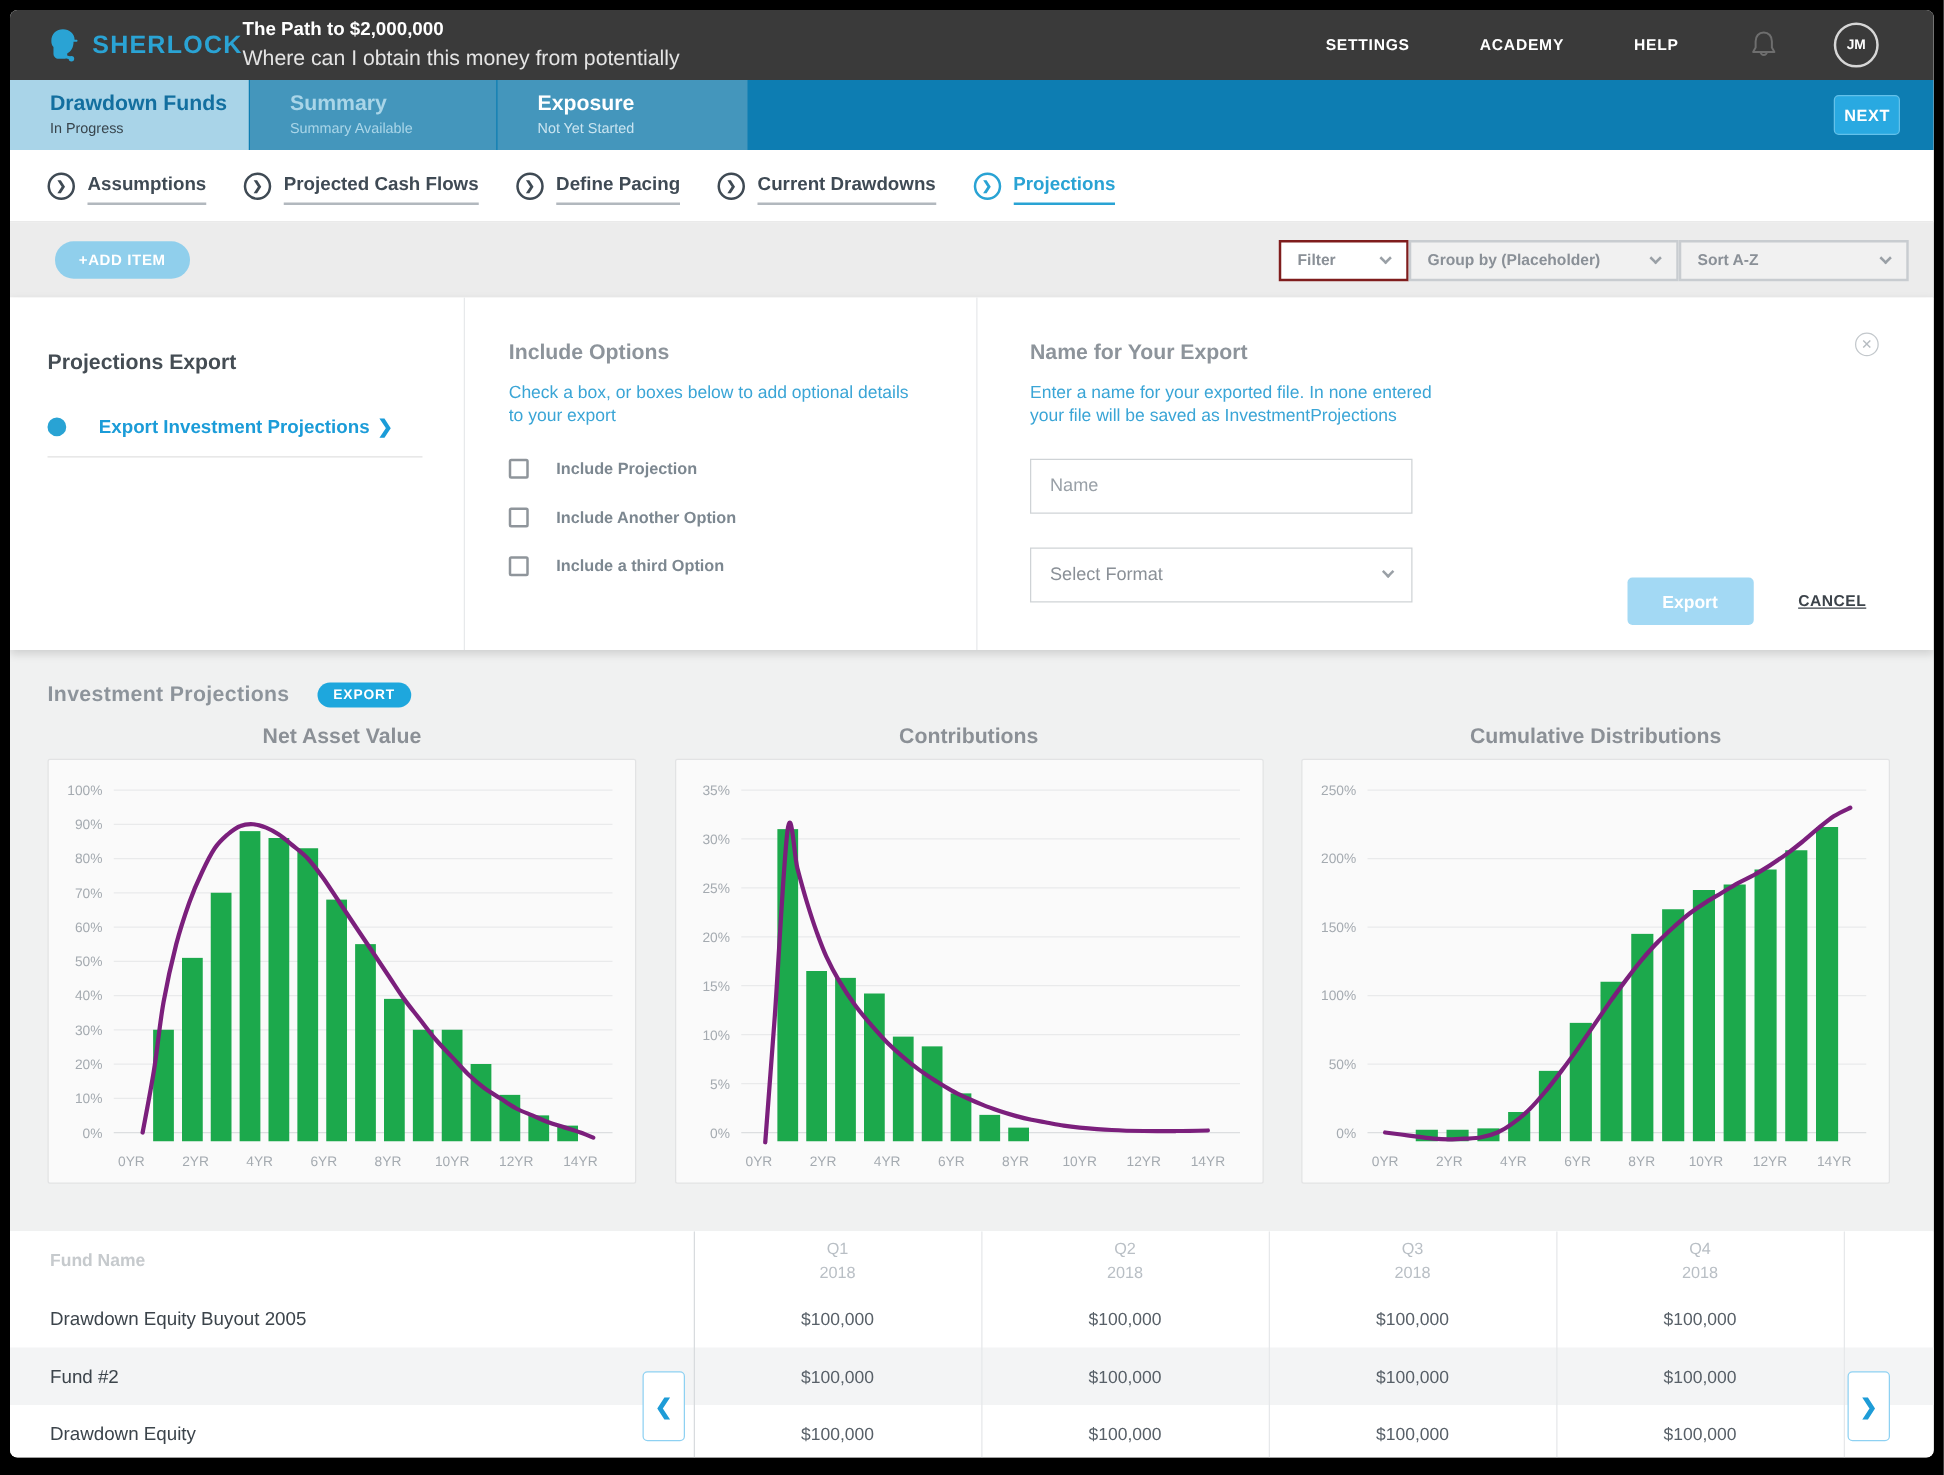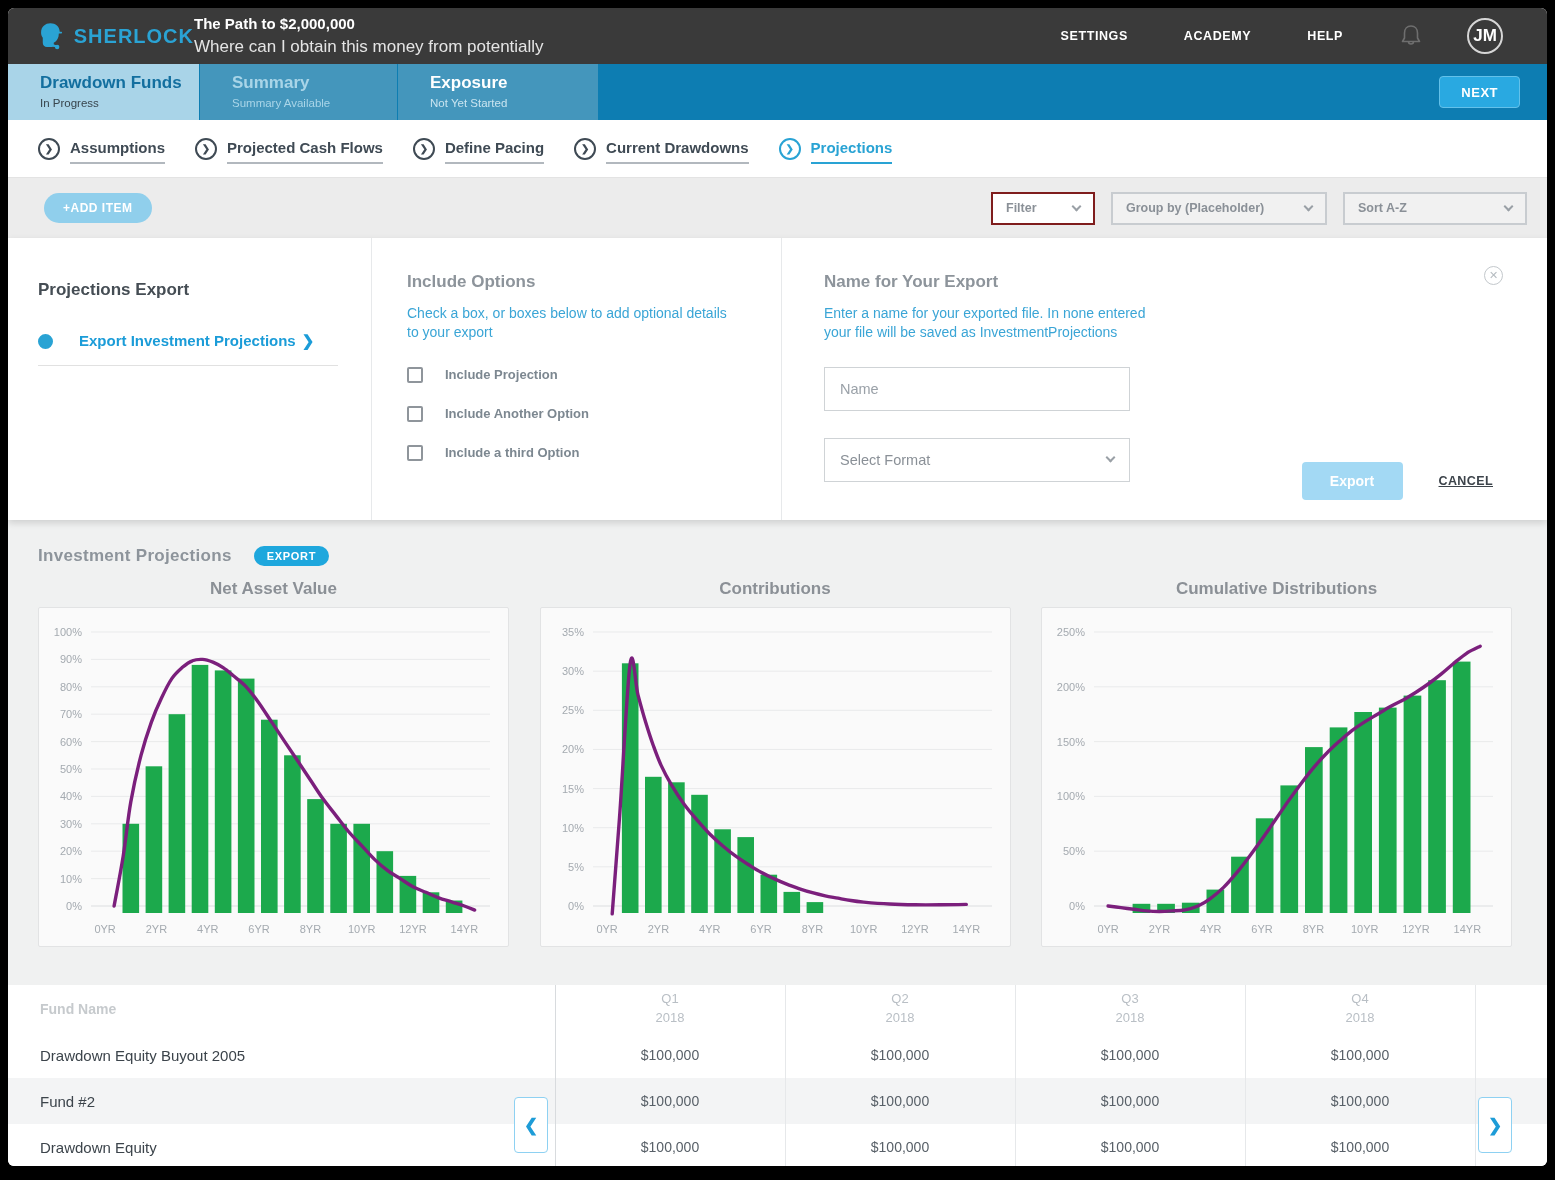--- a/index.html
+++ b/index.html
@@ -16,51 +16,51 @@
   .topbar { height:56px; background:#3a3a3a; display:flex; align-items:center; flex-shrink:0; }
   .brand { display:flex; align-items:center; gap:9px; padding-left:28px; width:186px; flex-shrink:0; }
   .brand-name { color:#2aa3d4; font-size:20px; font-weight:bold; letter-spacing:1px; }
   .title-block { line-height:1.3; }
   .page-title { color:#fff; font-size:15px; font-weight:bold; }
   .page-subtitle { color:#e4e4e4; font-size:17px; margin-top:2px; }
   .top-nav { margin-left:auto; display:flex; align-items:center; gap:56px; padding-right:16px; }
   .top-nav-item { color:#fff; font-size:12.5px; font-weight:bold; letter-spacing:0.6px; cursor:pointer; }
   .bell { width:24px; height:26px; }
   .avatar { width:36px; height:36px; border:2px solid #d6d6d6; border-radius:50%;
-    color:#fff; font-size:17px; font-weight:bold; display:flex; align-items:center; justify-content:center;
+    color:#fff; font-size:11px; font-weight:bold; display:flex; align-items:center; justify-content:center;
     margin-left:-12px; margin-right:28px; }
   
   .tabbar { height:56px; background:#0d7db2; display:flex; flex-shrink:0; position:relative; }
   .tab { padding:9px 0 0 32px; margin-right:1px; cursor:pointer; }
   .tab .t { font-size:17px; font-weight:bold; }
   .tab .s { font-size:11.5px; margin-top:4px; }
   .tab-proforma { width:199px; background:#2a89b3; }
   .tab-proforma .t { color:#fff; } .tab-proforma .s { color:#7ec6e6; }
   .tab-active { width:191px; background:#a9d4e8; }
   .tab-active .t { color:#136f9f; } .tab-active .s { color:#38454d; }
   .tab-alt { width:200px; background:#4496bc; }
   .tab-alt .t { color:#fff; } .tab-alt .s { color:#c9e4f0; }
   .tab-alt2 { width:197px; background:#4496bc; }
   .tab-alt2 .t { color:#a9d5e8; } .tab-alt2 .s { color:#a9d5e8; }
-  .next-btn { position:absolute; right:27px; top:12px; height:32px; padding:0 21px;
+  .next-btn { position:absolute; right:27px; top:12px; height:32px; padding:0 7px;
     background:#29a9e1; border:1px solid #63c1ea; border-radius:4px;
     color:#fff; font-size:13px; font-weight:bold; letter-spacing:0.5px; cursor:pointer;
     font-family:"Liberation Sans", sans-serif; }
   
   .steps { height:58px; background:#fff; display:flex; align-items:center; padding-left:30px; gap:30px;
     border-bottom:1px solid #e3e3e3; flex-shrink:0; }
   .step { display:flex; align-items:center; gap:10px; cursor:pointer; }
   .step-circle { width:22px; height:22px; border:2px solid #3f4a54; border-radius:50%; flex-shrink:0;
     display:flex; align-items:center; justify-content:center; font-size:10px; font-weight:bold; color:#3f4a54; }
   .step-label { font-size:15px; font-weight:bold; color:#3f4a54; padding:6px 0 6px 0; border-bottom:2px solid #b2b8be; }
   .step.active .step-circle { border-color:#29a3d4; color:#29a3d4; }
   .step.active .step-label { color:#29a3d4; border-bottom-color:#29a3d4; }
   
   .toolbar { height:60px; background:#ececec; display:flex; align-items:center;
-    padding:0 20px 0 36px; gap:16px; flex-shrink:0; }
+    padding:0 20px 0 36px; flex-shrink:0; }
   .add-item { background:#90cfec; color:#fff; font-weight:bold; font-size:12px; letter-spacing:0.5px;
     padding:8px 19px; border-radius:15px; border:none; cursor:pointer; font-family:"Liberation Sans", sans-serif; }
   .tb-spacer { flex:1; }
   .dd { height:33px; display:flex; align-items:center; justify-content:space-between; padding:0 13px;
     font-size:12.5px; font-weight:bold; color:#8a9097; border:2px solid #7f1d1d; background:#fff; cursor:pointer; }
   .dd.gray { background:#f1f1f1; border-color:#c8ccd0; }
   .dd-filter { width:104px; } .dd-group { width:216px; } .dd-sort { width:184px; }
   .chev { width:7px; height:7px; border-right:2px solid #9aa0a6; border-bottom:2px solid #9aa0a6;
     transform:rotate(45deg); margin-top:-4px; flex-shrink:0; }
   

